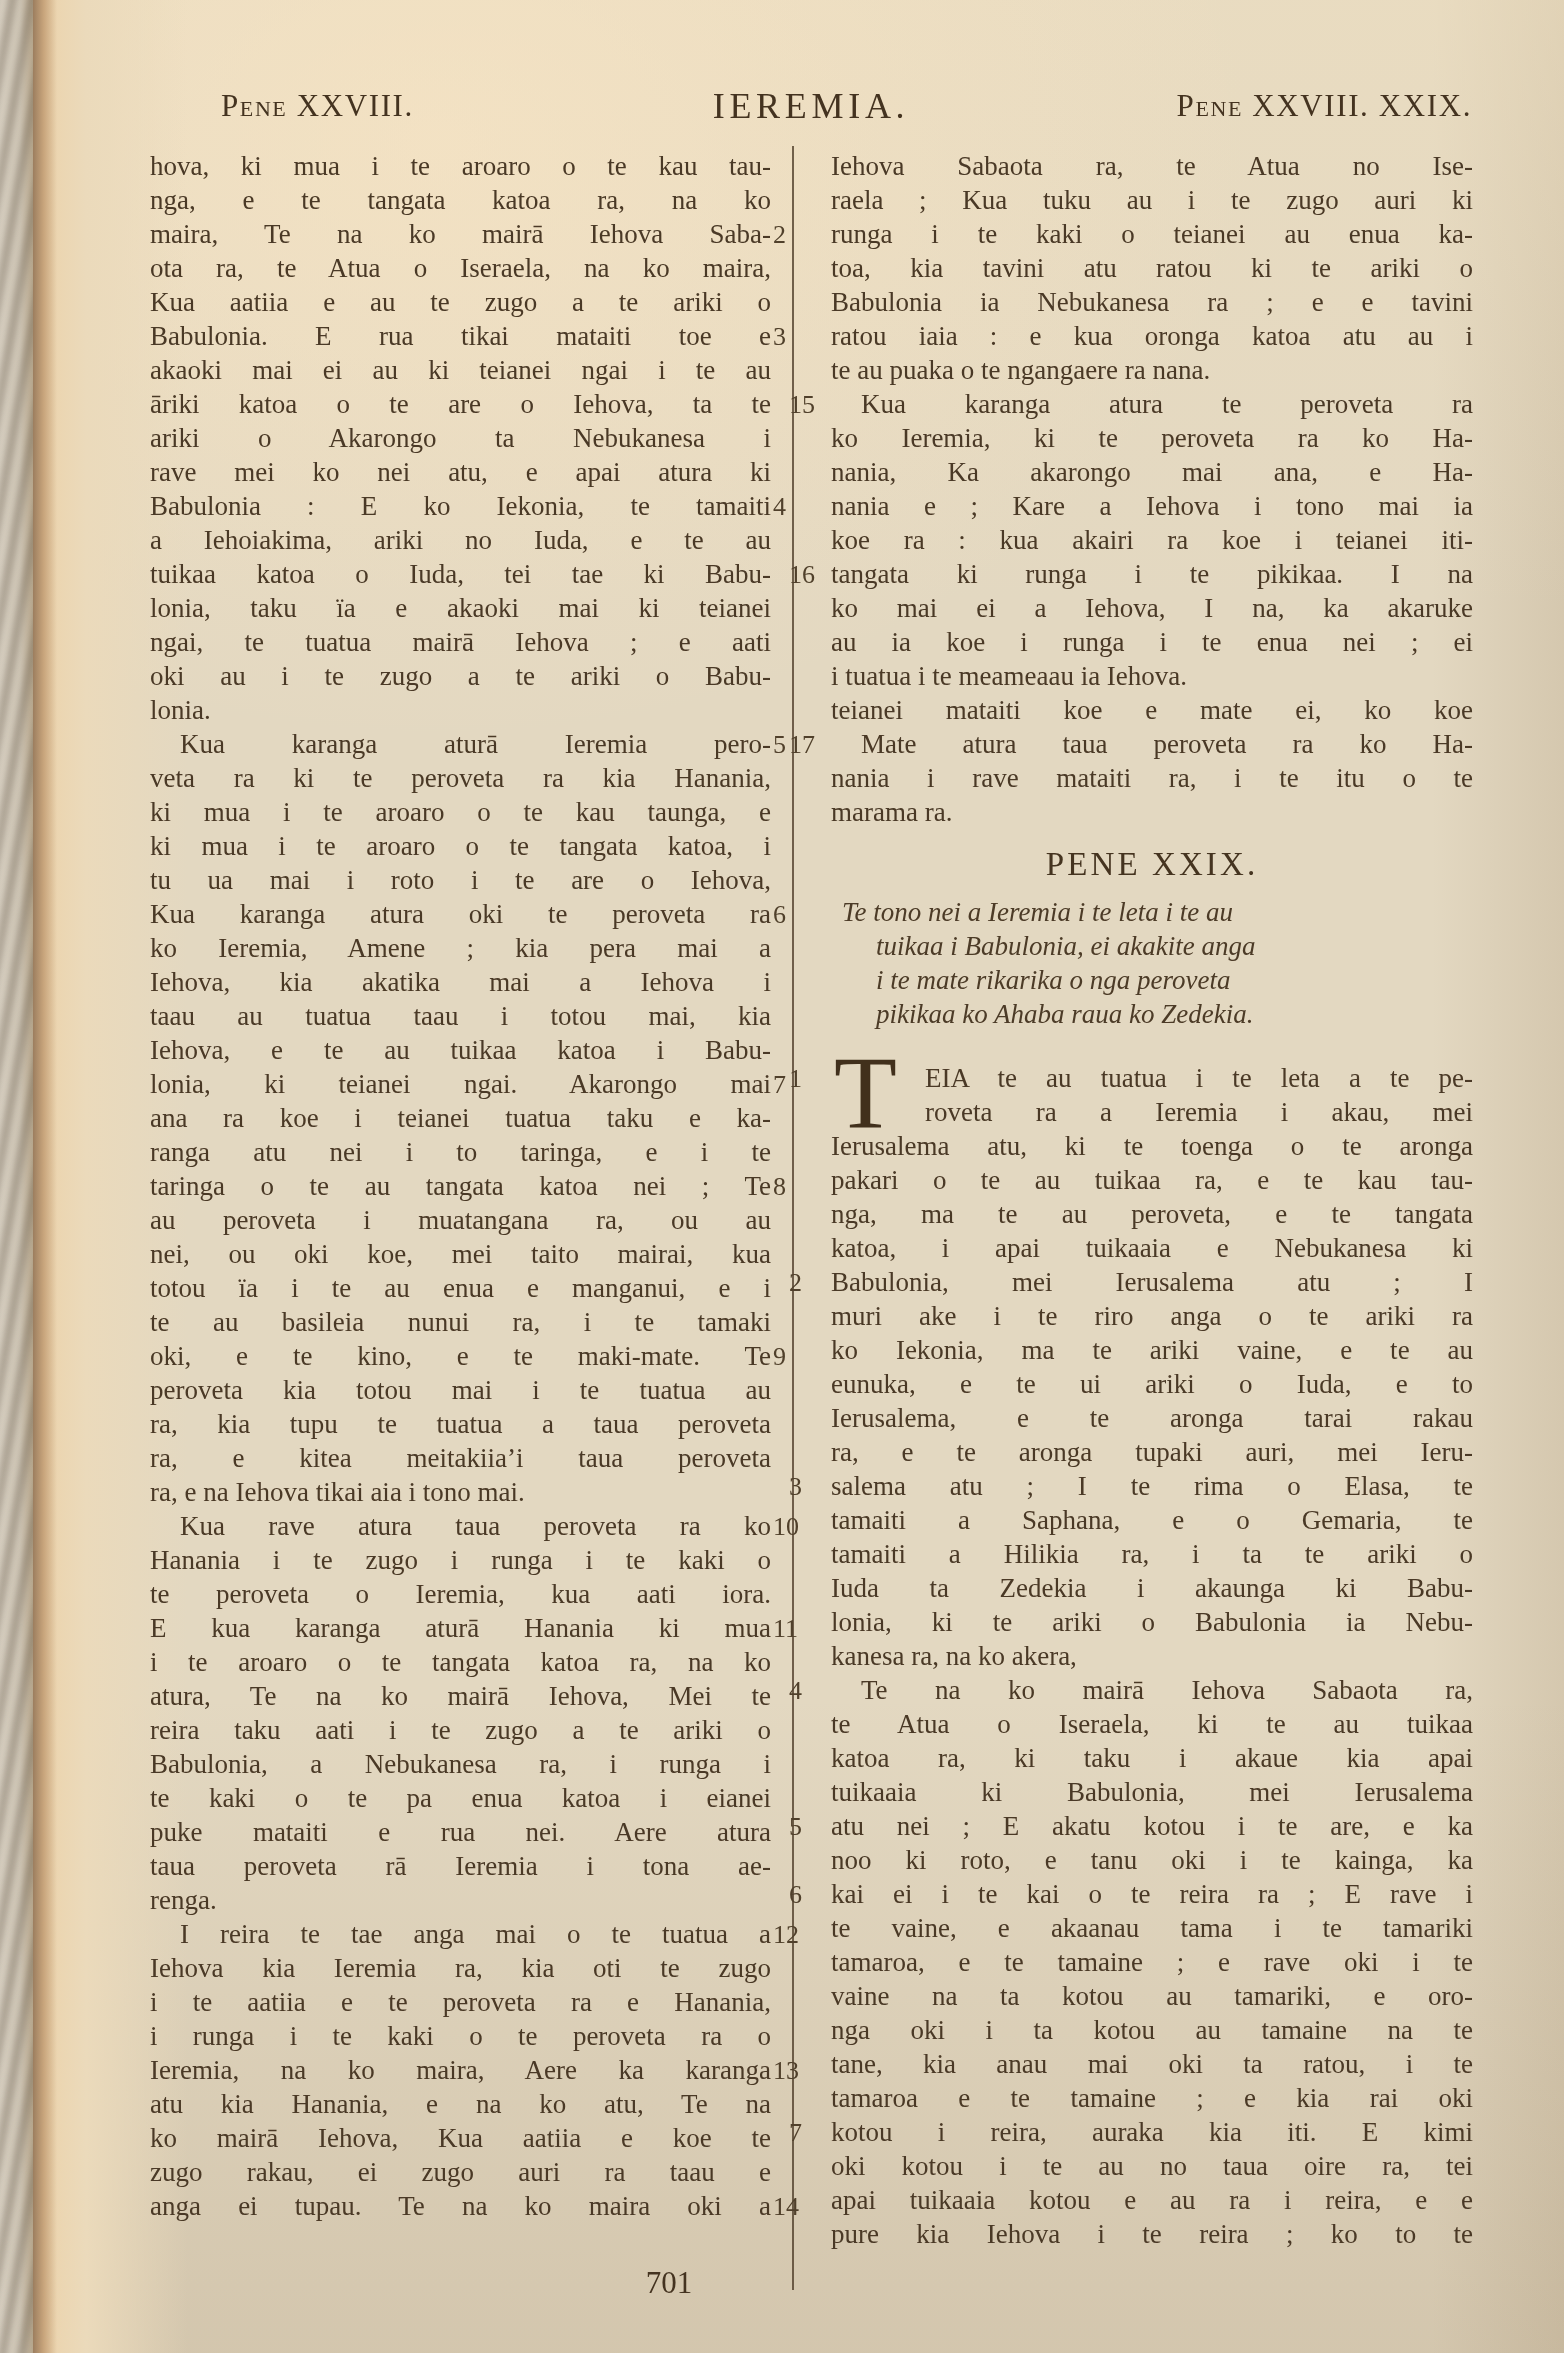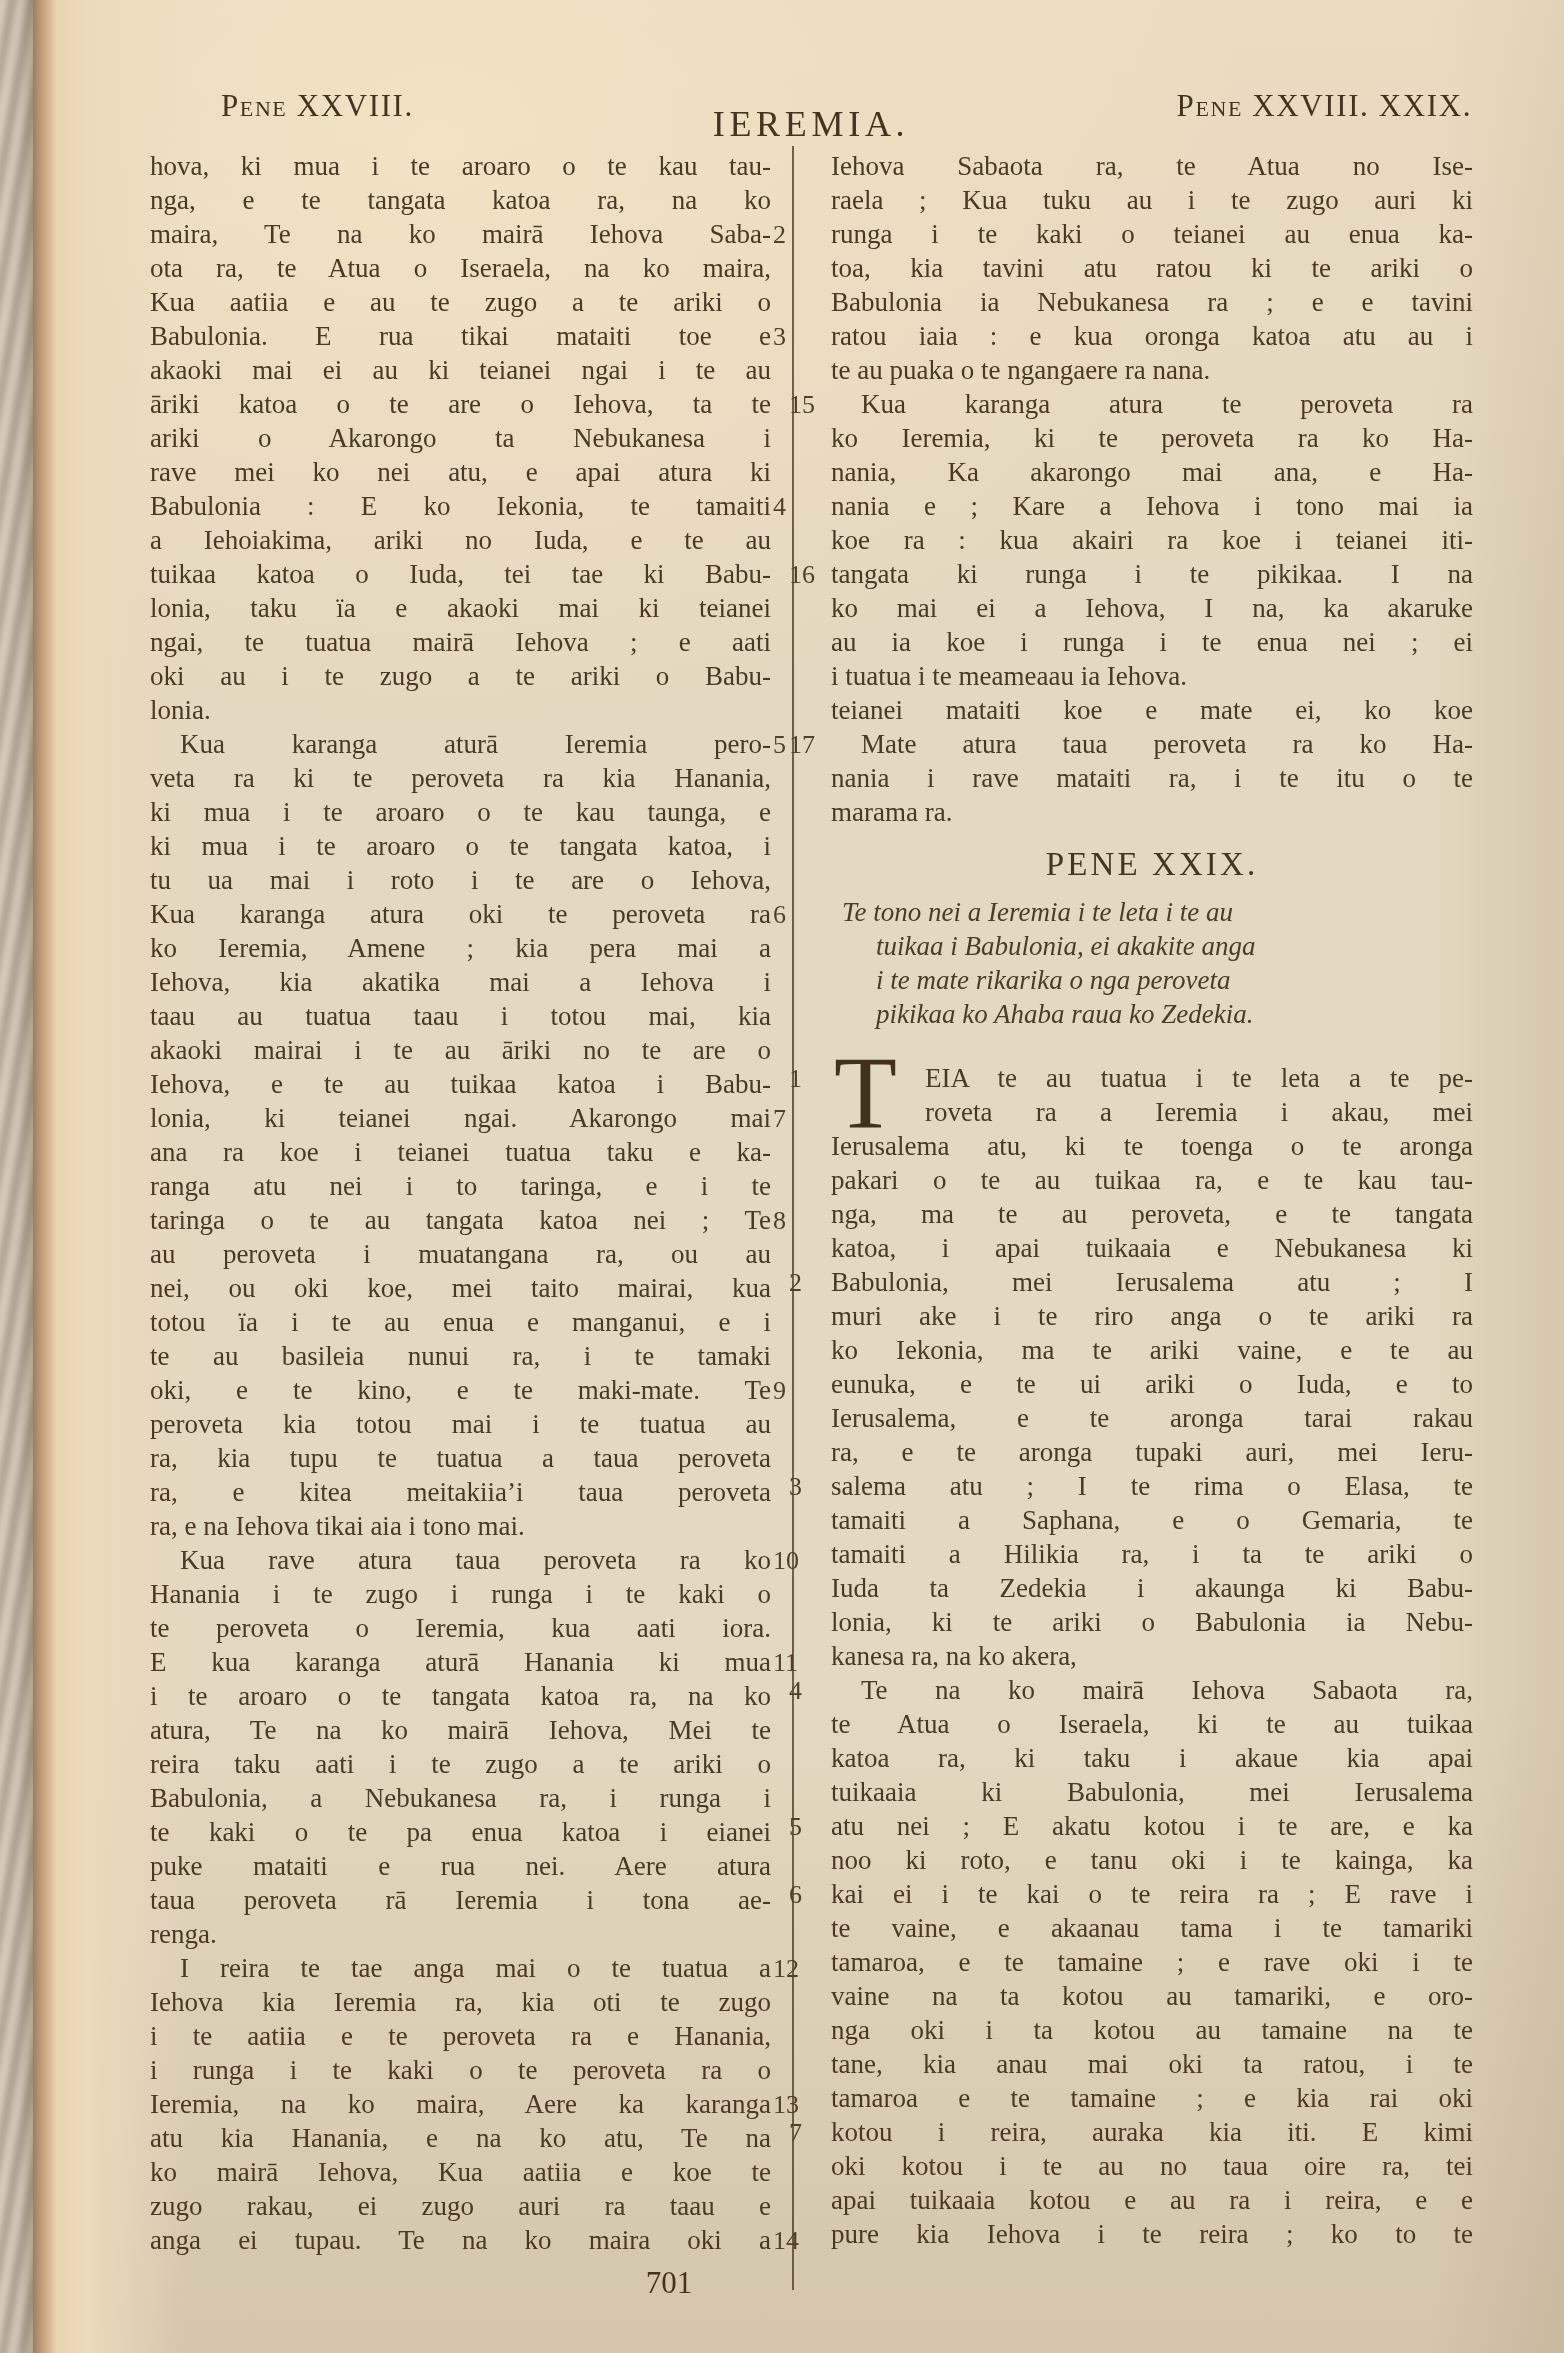--- a/index.html
+++ b/index.html
@@ -28,21 +28,21 @@
     filter:blur(3.9px);
     opacity:.8;
   }
   .crease{
     position:absolute;left:33px;top:0;width:23.5px;height:100%;
     background:linear-gradient(90deg, #8e6f52 0%, #c29d74 45%, rgba(226,189,147,0) 100%);
     opacity:.85;
   }
   .header{position:absolute;top:88px;left:150px;width:1322px;height:47px;color:#443320;}
   .h-left{position:absolute;left:23px;top:0;font-size:31px;font-variant:small-caps;letter-spacing:1.6px;margin-left:48px;}
-  .h-center{position:absolute;left:0;right:0;top:-3.1px;text-align:center;font-size:36px;letter-spacing:4.7px;margin-top:18px;}
+  .h-center{position:absolute;left:0;right:0;top:-3.1px;text-align:center;font-size:36px;letter-spacing:4.7px;}
   .h-right{position:absolute;right:0;top:0;font-size:31px;font-variant:small-caps;letter-spacing:1.6px;}
 
   .divider{position:absolute;left:792px;top:146px;width:2.3px;height:2144px;background:#51402c;opacity:.8;}
 
   .col{position:absolute;top:149px;font-size:27px;line-height:34px;color:#4a3926;}
   #col-left{left:150px;width:621px;}
   #col-right{left:831px;width:642px;}
 
   .line{position:relative;height:34px;text-align:justify;text-align-last:justify;}
   .line.end{text-align-last:left;}
@@ -100,21 +100,20 @@
       <div class="line end">lonia.</div>
       <div class="line indent">Kua karanga aturā Ieremia pero-<span class="verse">5</span></div>
       <div class="line">veta ra ki te peroveta ra kia Hanania,</div>
       <div class="line">ki mua i te aroaro o te kau taunga, e</div>
       <div class="line">ki mua i te aroaro o te tangata katoa, i</div>
       <div class="line">tu ua mai i roto i te are o Iehova,</div>
       <div class="line">Kua karanga atura oki te peroveta ra<span class="verse">6</span></div>
       <div class="line">ko Ieremia, Amene ; kia pera mai a</div>
       <div class="line">Iehova, kia akatika mai a Iehova i</div>
       <div class="line">taau au tuatua taau i totou mai, kia</div>
-      <div class="line">akaoki mairai i te au āriki no te are o</div>
       <div class="line">Iehova, e te au tuikaa katoa i Babu-</div>
       <div class="line">lonia, ki teianei ngai.  Akarongo mai<span class="verse">7</span></div>
       <div class="line">ana ra koe i teianei tuatua taku e ka-</div>
       <div class="line">ranga atu nei i to taringa, e i te</div>
       <div class="line">taringa o te au tangata katoa nei ; Te<span class="verse">8</span></div>
       <div class="line">au peroveta i muatangana ra, ou au</div>
       <div class="line">nei, ou oki koe, mei taito mairai, kua</div>
       <div class="line">totou ïa i te au enua e manganui, e i</div>
       <div class="line">te au basileia nunui ra, i te tamaki</div>
       <div class="line">oki, e te kino, e te maki-mate.  Te<span class="verse">9</span></div>

